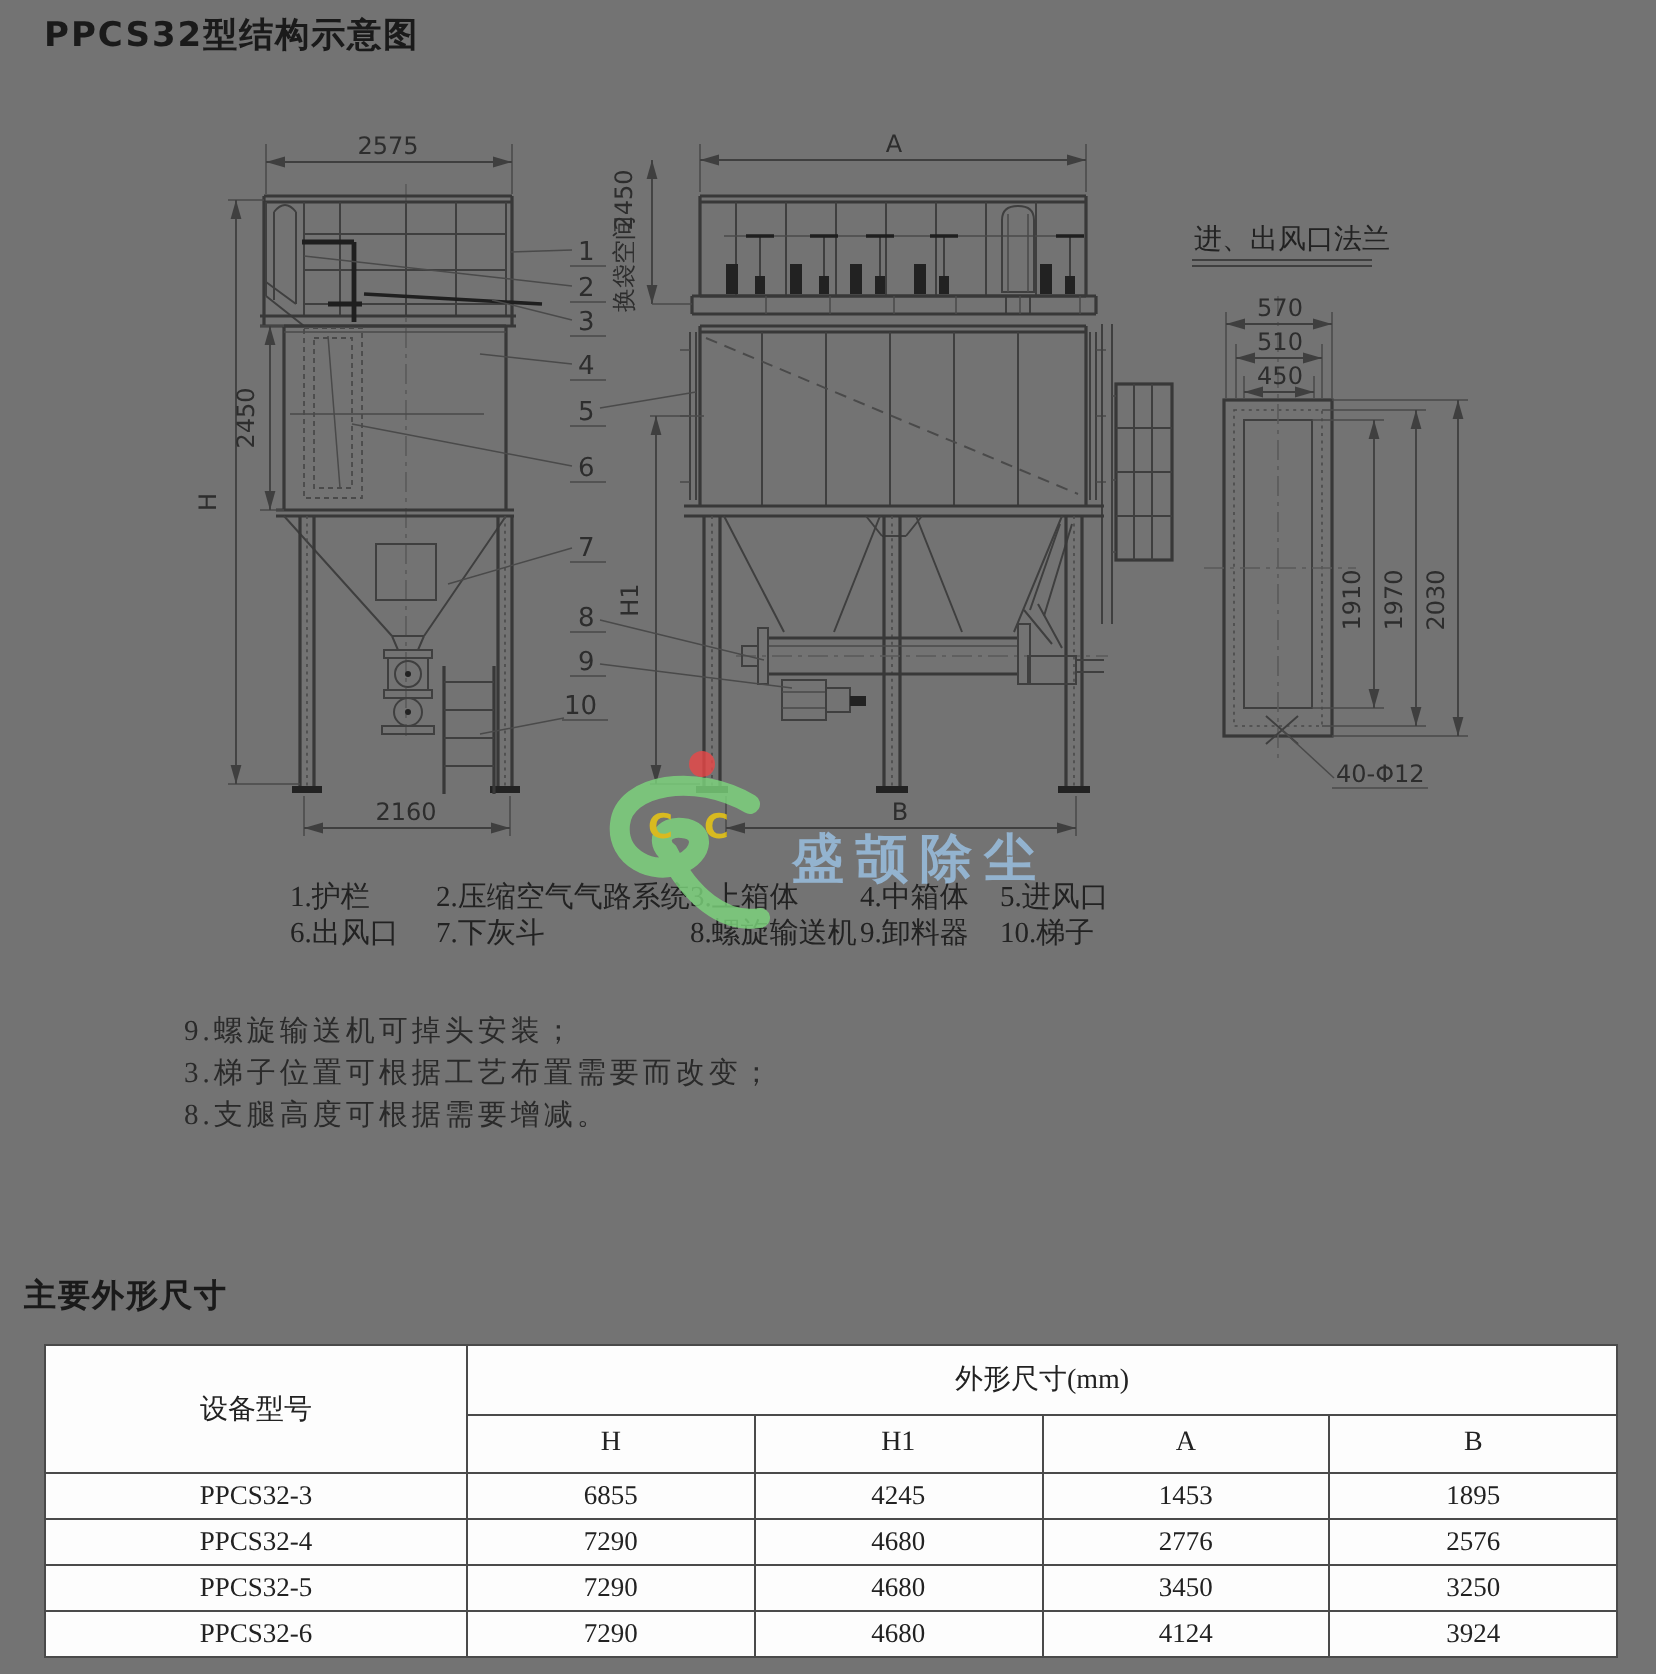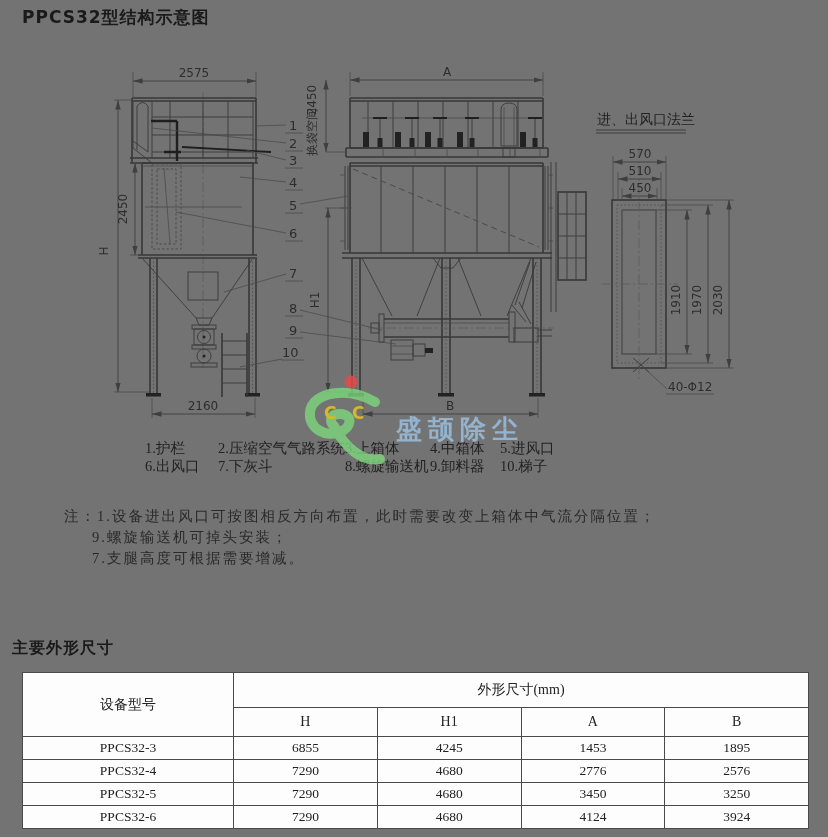--- a/index.html
+++ b/index.html
@@ -283,23 +283,23 @@
       <path d="M375,402 C348,386 312,392 310,412 C308,429 327,438 340,432 C352,427 353,415 341,414
                C331,413 328,421 334,426 C345,448 362,462 380,459" stroke="#7ed87e" stroke-width="10" fill="none" stroke-linecap="round"></path>
       <circle cx="351" cy="382" r="6.5" fill="#ea4848"></circle>
       <text x="324" y="419" font-family="DejaVu Sans,sans-serif" font-weight="bold" font-size="17" fill="#f2cc0c">C</text>
       <text x="352" y="419" font-family="DejaVu Sans,sans-serif" font-weight="bold" font-size="17" fill="#f2cc0c">C</text>
       <text x="396" y="438" font-family="DejaVu Sans,sans-serif" font-weight="bold" font-size="26" letter-spacing="6" fill="#9cc3e6">盛颉除尘</text>
     </g>
   </svg>
 
   <div id="notes">
-    <div class="nline"><span>注：</span><span>1.设备进出风口可按图相反方向布置，此时需要改变上箱体中气流分隔位置；</span></div>
     <div class="nline indent">9.螺旋输送机可掉头安装；</div>
-    <div class="nline indent">7.支腿高度可根据需要增减。</div>
+    <div class="nline indent">3.梯子位置可根据工艺布置需要而改变；</div>
+    <div class="nline indent">8.支腿高度可根据需要增减。</div>
   </div>
 
   <div id="dim-heading">主要外形尺寸</div>
 
   <table id="dim-table">
     <colgroup>
       <col class="c-model">
         <col>
         <col>
         <col>

